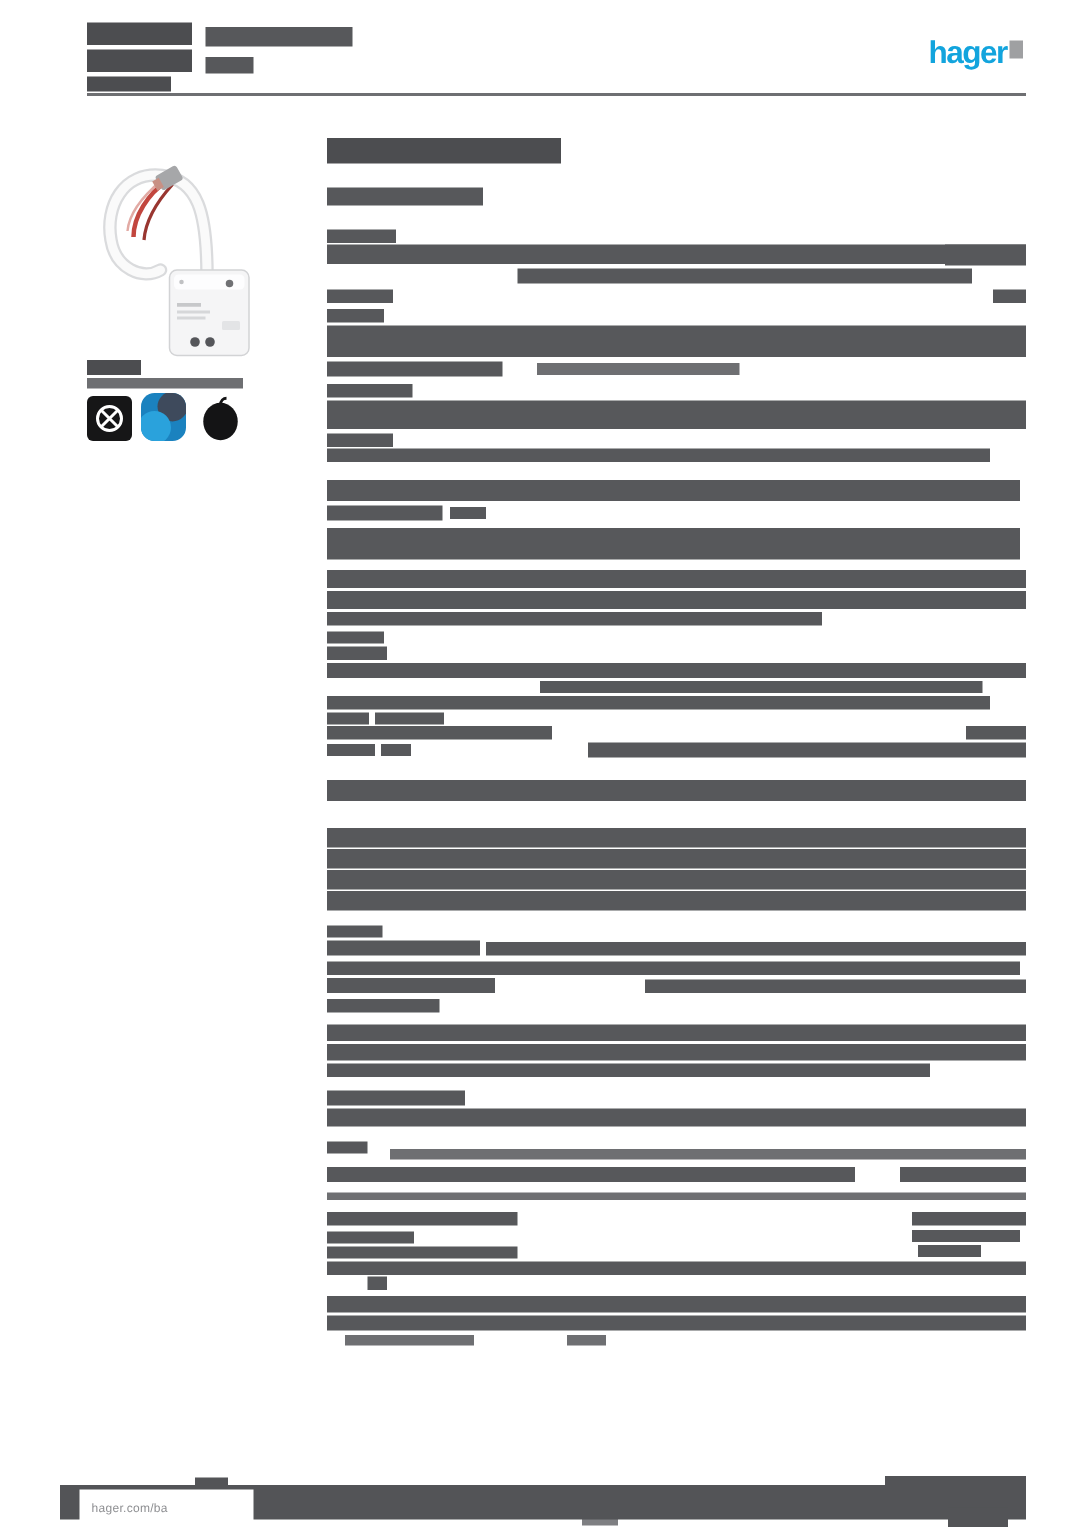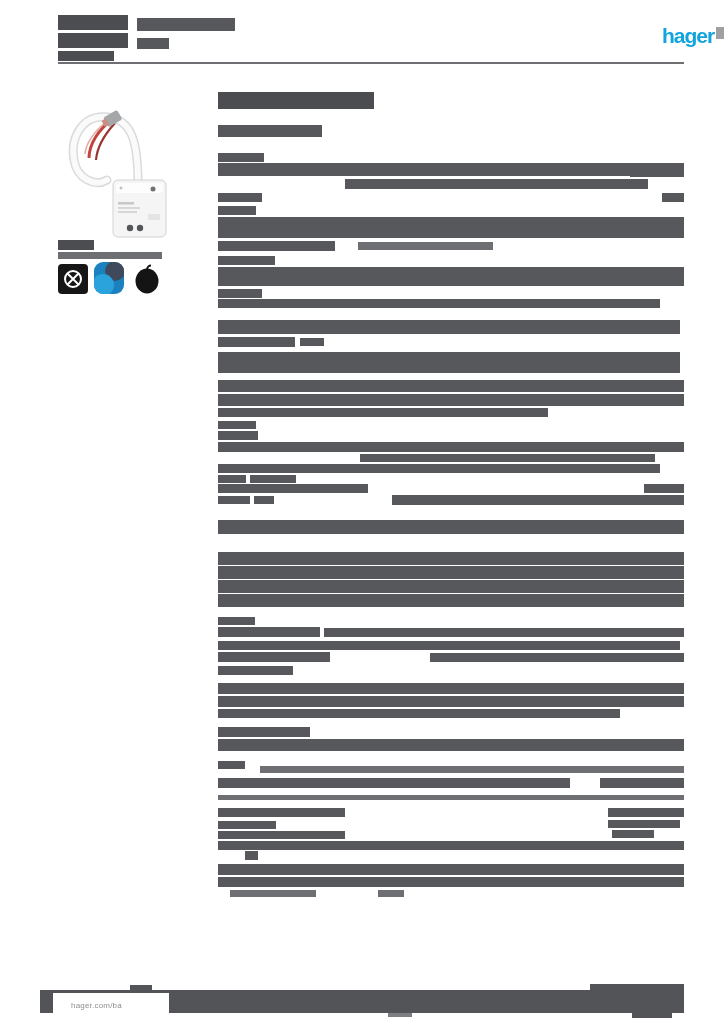--- a/index.html
+++ b/index.html
@@ -10,32 +10,32 @@
   .page{position:relative;width:724px;height:1024px;background:#fff;overflow:hidden;
         font-family:"Liberation Sans",sans-serif;}
   .bar{position:absolute;}
   .s-b{background:var(--c-bold);}
   .s-n{background:var(--c-norm);}
   .s-l{background:var(--c-light);}
   .s-f{background:var(--c-foot);}
   .s-fb{background:var(--c-footbar);}
   .rule{position:absolute;left:58px;top:62px;width:626px;height:2px;background:var(--c-rule);}
   .logo{position:absolute;left:619px;top:26px;display:flex;align-items:flex-start;}
-  .logo-text{color:var(--c-logo);font-weight:bold;font-size:21px;line-height:20px;letter-spacing:-1px;margin-left:43px;}
+  .logo-text{color:var(--c-logo);font-weight:bold;font-size:21px;line-height:20px;letter-spacing:-1px;}
   .logo-sq{width:9px;height:12px;background:#9FA0A2;margin-left:2px;margin-top:1px;}
   .photo{position:absolute;left:58px;top:84px;width:126px;height:160px;}
   .icon{position:absolute;}
   .i1{left:58px;top:264px;width:30px;height:30px;}
   .i2{left:94px;top:262px;width:30px;height:32px;}
   .i3{left:134px;top:264px;width:26px;height:30px;}
   .footer-bar{position:absolute;left:40px;top:990px;width:644px;height:23px;background:var(--c-footbar);}
   .footer-pagebox{position:absolute;left:632px;top:1005px;width:40px;height:13px;background:var(--c-footbar);}
   .footer-urlbox{position:absolute;left:53px;top:993px;width:116px;height:25px;background:#ffffff;
                  z-index:5;display:flex;align-items:center;}
-  .footer-url{font-size:8px;color:#8E8F92;padding-left:18px;letter-spacing:0.2px;}
+  .footer-url{font-size:8px;color:#8E8F92;padding-left:8px;letter-spacing:0.2px;}
   .layer{position:absolute;left:0;top:0;width:724px;height:1024px;}
 </style>
 </head>
 <body>
 
 <div class="page">
 
   <div class="rule"></div>
   <div class="logo">
     <span class="logo-text">hager</span>

